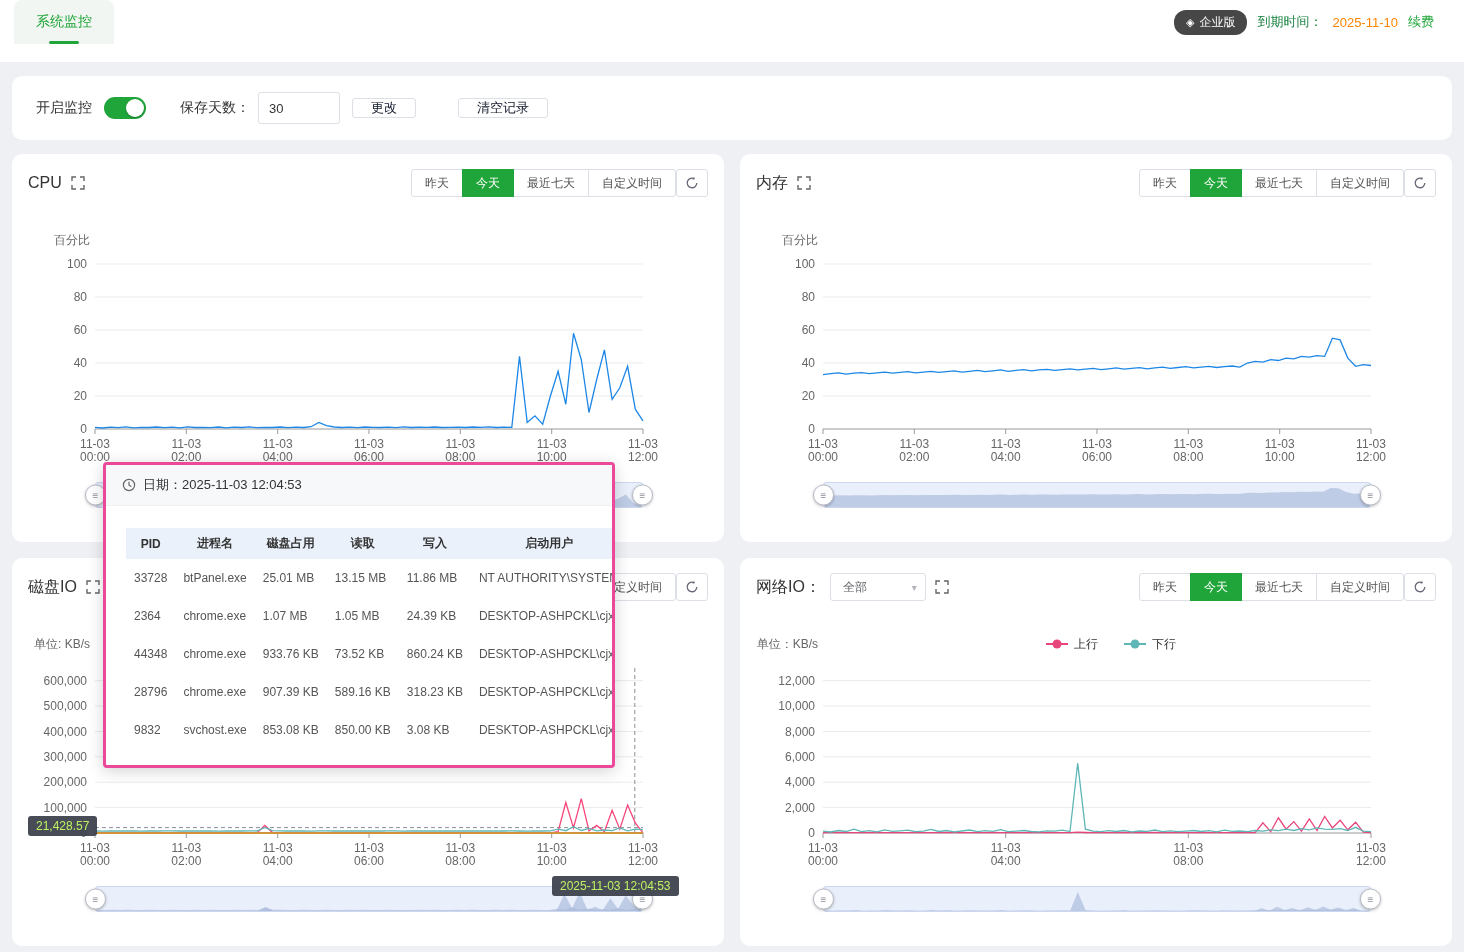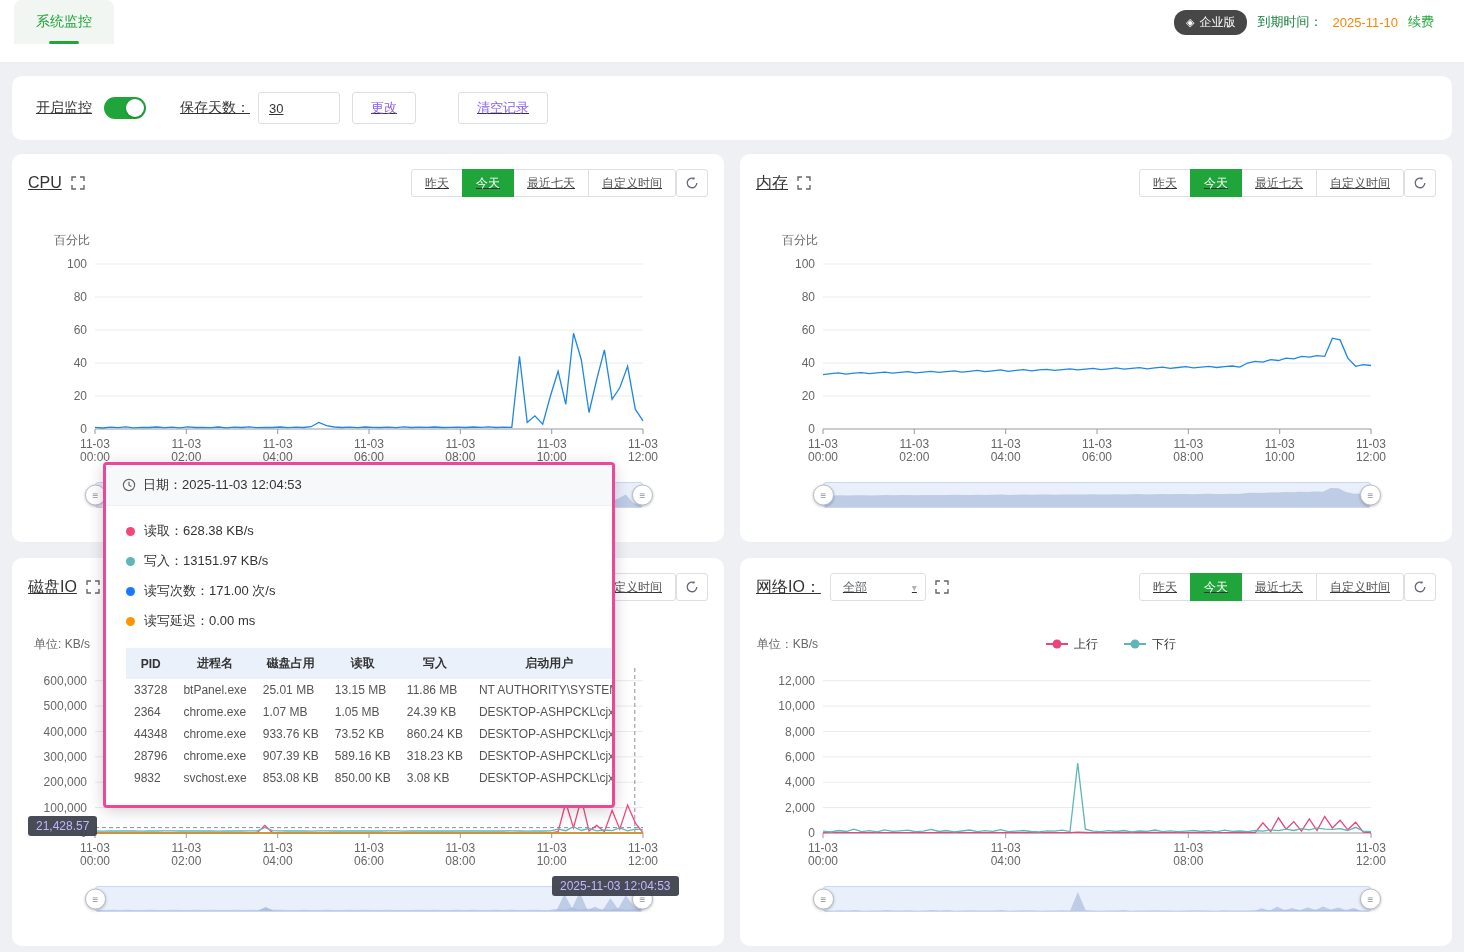--- a/index.html
+++ b/index.html
@@ -29,42 +29,42 @@
   .edition-badge {
     background: #474747; color: #fff; border-radius: 12px;
     padding: 4px 12px; font-size: 12px; display: flex; align-items: center; gap: 5px;
   }
   .gem { font-size: 11px; color: #fff; }
   .expiry-label { color: #15803d; }
   .expiry-date { color: #ff8400; }
   .renew { color: #20a53a; cursor: pointer; text-decoration: none; }
 
   
-  .content { padding: 14px 12px 0; text-decoration: underline; }
+  .content { padding: 14px 12px 0; }
   .card { background: #fff; border-radius: 10px; }
   .controls {
     height: 64px; display: flex; align-items: center;
     padding: 0 24px; margin-bottom: 14px; font-size: 14px;
   }
   .toggle {
     width: 42px; height: 22px; border-radius: 11px; background: #20a53a;
     position: relative; margin: 0 34px 0 12px; cursor: pointer;
   }
   .toggle .knob {
     position: absolute; right: 2px; top: 2px; width: 18px; height: 18px;
     border-radius: 50%; background: #fff; box-shadow: 0 1px 2px rgba(0,0,0,.25);
   }
   .days-label { color: #333; margin-right: 8px; }
   .days-input {
     width: 82px; height: 32px; border: 1px solid #dcdfe6; border-radius: 3px;
     padding: 0 10px; font-size: 13px; color: #333; outline: none;
   }
   .btn {
-    height: 32px; padding: 0 18px; background: #fff; border: 1px solid #dcdfe6;
-    border-radius: 3px; font-size: 13px; color: #8b5cf6; cursor: pointer; margin-left: 12px;
+    height: 20px; padding: 0 18px; background: #fff; border: 1px solid #dcdfe6;
+    border-radius: 3px; font-size: 13px; color: #0f172a; cursor: pointer; margin-left: 12px;
   }
   .btn.clear { margin-left: 42px; }
 
   
   .grid { display: grid; grid-template-columns: 1fr 1fr; gap: 16px; }
   .panel { height: 388px; padding: 14px 16px; position: relative; }
   .panel-head { display: flex; justify-content: space-between; align-items: center; height: 30px; }
   .panel-title { font-size: 16px; color: #333; display: flex; align-items: center; gap: 9px; }
   .expand { display: inline-flex; cursor: pointer; color: #666; }
   .head-right { display: flex; align-items: center; }
@@ -118,24 +118,24 @@
     display: flex; align-items: center; gap: 7px; border-bottom: 1px solid #f0f0f0;
   }
   .tt-body { padding: 10px 20px 16px; }
   .tt-item { display: flex; align-items: center; gap: 9px; font-size: 13px; color: #333; padding: 6px 0; }
   .dot { width: 9px; height: 9px; border-radius: 50%; flex: 0 0 9px; }
   .tt-table { margin-top: 12px; border-collapse: collapse; font-size: 12px; width: 100%; }
   .tt-table th {
     background: #eaf1fb; text-align: center; color: #333; font-weight: bold;
     padding: 7px 8px; white-space: nowrap;
   }
-  .tt-table td { padding: 4px 8px; color: #555; white-space: nowrap; }
+  .tt-table td { padding: 12px 8px; color: #555; white-space: nowrap; }
 
   .axis-badge {
-    position: absolute; background: rgba(55,61,72,.92); color: #c4b5fd;
+    position: absolute; background: rgba(55,61,72,.92); color: #bef264;
     font-size: 12px; padding: 3px 8px; border-radius: 3px; z-index: 30; white-space: nowrap;
   }
   .ybadge { left: 28px; top: 816px; }
   .xbadge { left: 552px; top: 836px; margin-top: 40px; }
 </style>
 </head>
 <body>
 
 <header class="topbar">
   <div class="tab">
@@ -446,38 +446,20 @@
 
 <div class="tooltip">
   <div class="tt-head">
     <svg width="14" height="14" viewBox="0 0 14 14">
         <circle cx="7" cy="7" r="5.6" fill="none" stroke="#666" stroke-width="1.2"></circle>
         <path d="M7 3.8V7.2l2.4 1.3" fill="none" stroke="#666" stroke-width="1.2"></path>
       </svg>
     <span>日期：2025-11-03 12:04:53</span>
   </div>
   <div class="tt-body">
-    <div>
-        <div class="tt-item">
-          <span class="dot" style="background:#f5467a"></span>
-          <span>读取：628.38 KB/s</span>
-        </div>
-        <div class="tt-item">
-          <span class="dot" style="background:#5fb6b6"></span>
-          <span>写入：13151.97 KB/s</span>
-        </div>
-        <div class="tt-item">
-          <span class="dot" style="background:#1a78ff"></span>
-          <span>读写次数：171.00 次/s</span>
-        </div>
-        <div class="tt-item">
-          <span class="dot" style="background:#ff9800"></span>
-          <span>读写延迟：0.00 ms</span>
-        </div>
-      </div>
     <table class="tt-table">
       <thead>
           <tr>
             <th>PID</th>
             <th>进程名</th>
             <th>磁盘占用</th>
             <th>读取</th>
             <th>写入</th>
             <th>启动用户</th>
           </tr>

